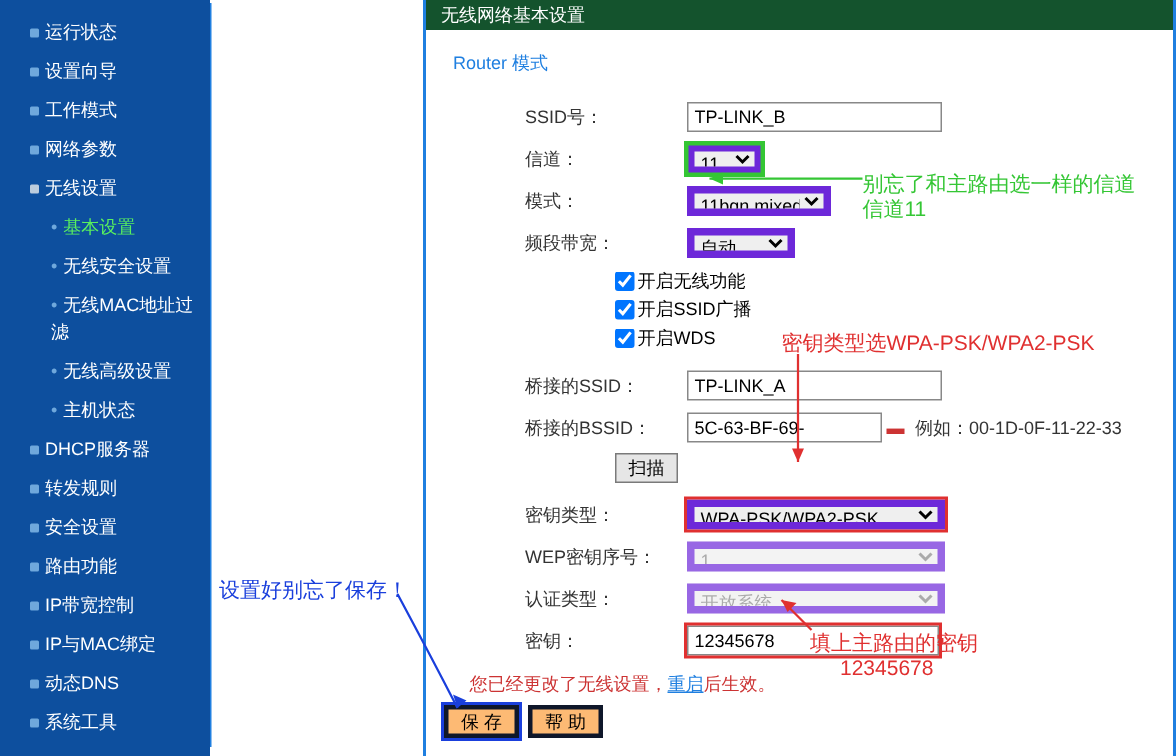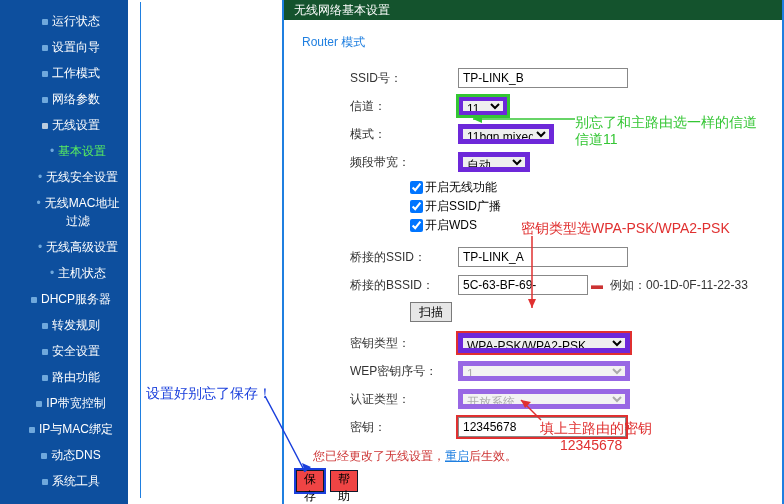--- a/index.html
+++ b/index.html
@@ -1,17 +1,17 @@
 <!DOCTYPE html>
 <html><head>
 <meta charset="utf-8">
 <style>
   * { margin: 0; padding: 0; box-sizing: border-box; }
   body { font-family: "Microsoft YaHei", SimSun, sans-serif; font-size: 12px; background: #fff; width: 784px; height: 504px; overflow: hidden; position: relative; }
-  .sidebar { position: absolute; left: 0; top: 0; width: 128px; height: 504px; background: #0d4f9e; padding: 8px 0 0 0; text-align: center; }
+  .sidebar { position: absolute; left: 0; top: 0; width: 140px; height: 504px; background: #0d4f9e; padding: 8px 0 0 0; }
   .nav-item { color: #fff; padding: 4px 6px 4px 20px; cursor: pointer; font-size: 12px; line-height: 18px; }
   .nav-bullet { display: inline-block; width: 6px; height: 6px; background: #6fa8dc; margin-right: 4px; vertical-align: middle; border-radius: 1px; }
   .nav-sub { padding-left: 34px; }
   .nav-sub .dot { color: #6fa8dc; margin-right: 4px; }
   .nav-highlight { color: #59f05e; }
   .border-line { position: absolute; left: 140px; top: 2px; width: 1px; height: 496px; background: #1f7fe0; }
   .panel-outer { position: absolute; left: 282px; top: 0; width: 502px; height: 504px; border-left: 2px solid #1f7fe0; border-right: 2px solid #1f7fe0; }
   .panel-header { height: 20px; background: #14532d; color: #fff; padding-left: 10px; line-height: 20px; font-size: 12px; overflow: hidden; }
   .panel-body { padding: 14px 18px; font-size: 12px; color: #333; }
   .mode-label { color: #1f7fe0; font-family: Tahoma, sans-serif; margin-bottom: 16px; }
@@ -19,21 +19,21 @@
   .flabel { width: 108px; }
   .txt-in { border: 1px solid #888; height: 20px; padding: 0 4px; font-size: 12px; }
   .sel { border: 5px solid #6d28d9; height: 20px; font-size: 12px; background: #efefef; }
   .chk-row { margin-left: 108px; margin-bottom: 2px; }
   .chk-row label { color: #000; }
   .chk-row input { vertical-align: middle; margin-right: 2px; }
   .scan-btn { border: 1px solid #7a7a7a; background: #e6e6e6; height: 20px; width: 42px; font-size: 12px; cursor: pointer; margin-left: 108px; }
   .hint-link { color: #1f7fe0; text-decoration: underline; }
   .saved-msg { color: #cc3333; margin-top: 10px; margin-left: 11px; }
   .btn-area { position: absolute; left: 296px; bottom: 12px; display: flex; gap: 6px; }
-  .btn { border: 1px solid #0f172a; background: #ef4444; width: 28px; height: 22px; font-size: 12px; cursor: pointer; }
+  .btn { border: 3px solid #0f172a; background: #fdba74; width: 50px; height: 22px; font-size: 12px; cursor: pointer; }
   .btn-save { outline: 2px solid #1a3fdc; }
   .channel-box { outline: 3px solid #34c634; outline-offset: -1px; }
   .key-type-box { outline: 2px solid #e03030; }
   .key-box { outline: 2px solid #e03030; }
   .anno { position: absolute; font-size: 14px; pointer-events: none; }
   .anno-blue { color: #1a3fdc; }
   .anno-green { color: #34c634; }
   .anno-red { color: #e03030; }
   svg.arrow { position: absolute; pointer-events: none; }
 </style>

